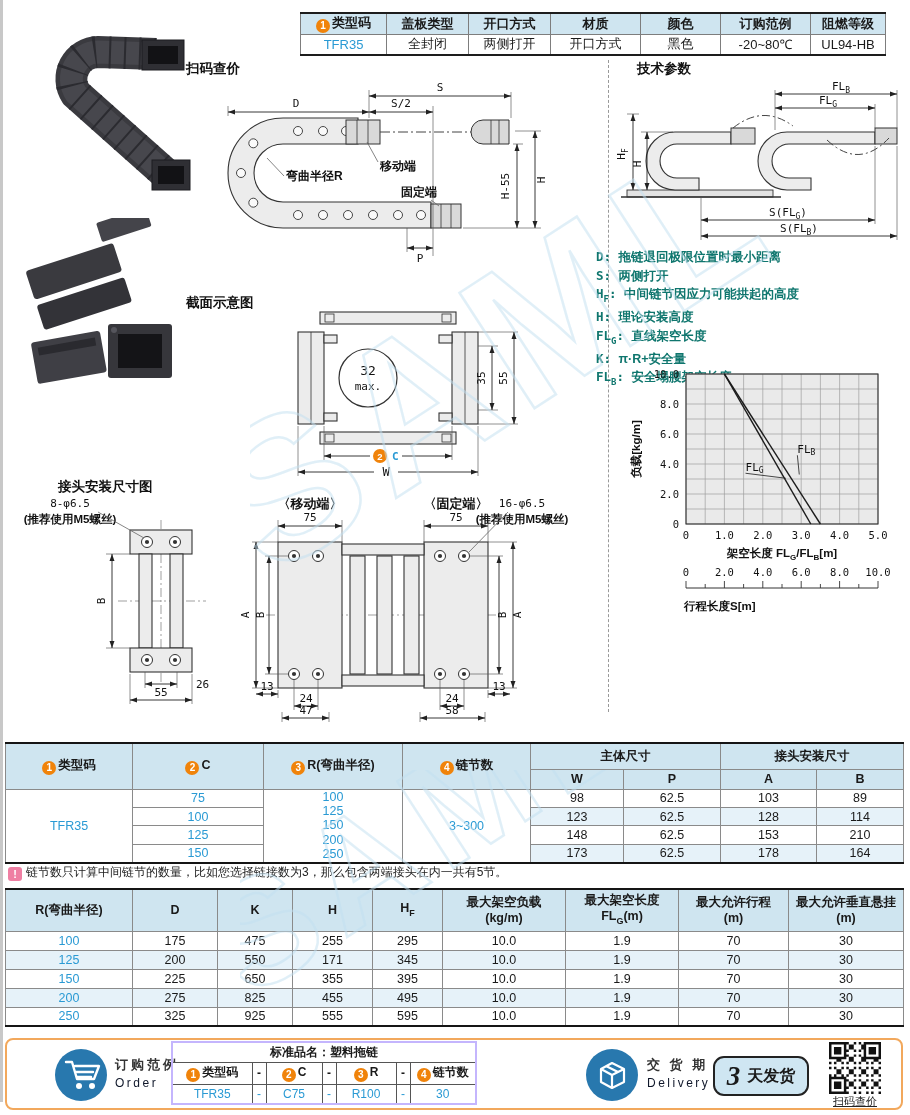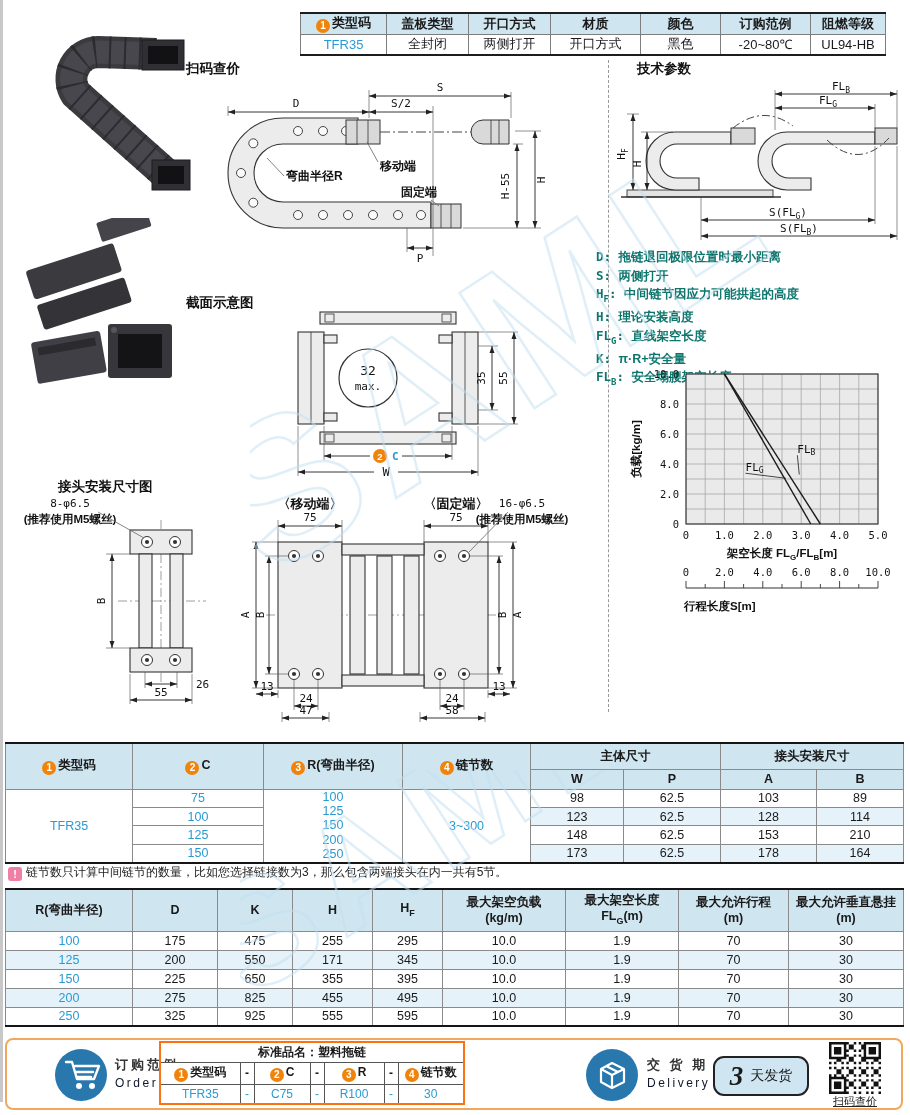--- a/index.html
+++ b/index.html
@@ -63,31 +63,31 @@
   .ext { stroke:#555; stroke-width:0.65; }
   .cline { stroke:#666; stroke-width:0.8; }
   .body1 { fill:#ececec; stroke:#333; stroke-width:1.1; }
   .blk { fill:#d9d9d9; stroke:#333; stroke-width:1; }
   text.ctick { font-family:"DejaVu Sans Mono", monospace; font-size:10.5px; fill:#111; }
   text.caxis { font-family:"Liberation Sans", sans-serif; font-size:11.5px; font-weight:bold; fill:#111; }
   text.clabel { font-family:"DejaVu Sans Mono", monospace; font-size:11px; fill:#111; }
 
   
   #footer { left:5px; top:1038px; width:898px; height:72px; border:2px solid #f2a85c; border-radius:8px; background:#fff; }
-  .ot { border:2px solid #f97316; table-layout:fixed; }
+  .ot { border:2px solid #c4b5fd; table-layout:fixed;margin-left:12px; }
   .ot th, .ot td { border:1px solid #555; text-align:center; font-size:12px; padding:0; }
   .ot .trow { height:20px; font-weight:bold; }
   .ot th { height:22px; font-weight:bold; background:#fff; }
   .ot td { height:20px; }
   .ftxt-cn { font-size:13px; color:#333; letter-spacing:3px; font-weight:bold; }
   .ftxt-en { font-size:12px; color:#0f172a; letter-spacing:2.5px; }
   #badge { left:706px; top:16px; width:96px; height:40px; border:2px solid #222; border-radius:11px;
     background:#cfe6f2; display:flex; align-items:center; justify-content:center; gap:7px; }
   #badge .d3 { font-family:"Liberation Serif", serif; font-style:italic; font-size:27px; font-weight:bold; }
-  #badge .dt2 { font-size:14px; font-weight:normal; }
+  #badge .dt2 { font-size:16px; font-weight:bold; }
   #qr-caption { font-size:11px; color:#222; }
 
   .wm { pointer-events:none; opacity:0.5; }
   .wm text { fill:none; stroke:#c2e0f1; stroke-width:2.5; font-weight:bold; letter-spacing:12px;
              font-family:"Liberation Sans", sans-serif; }
 </style>
 </head>
 <body>
 
 <div id="edge" class="abs"></div>

